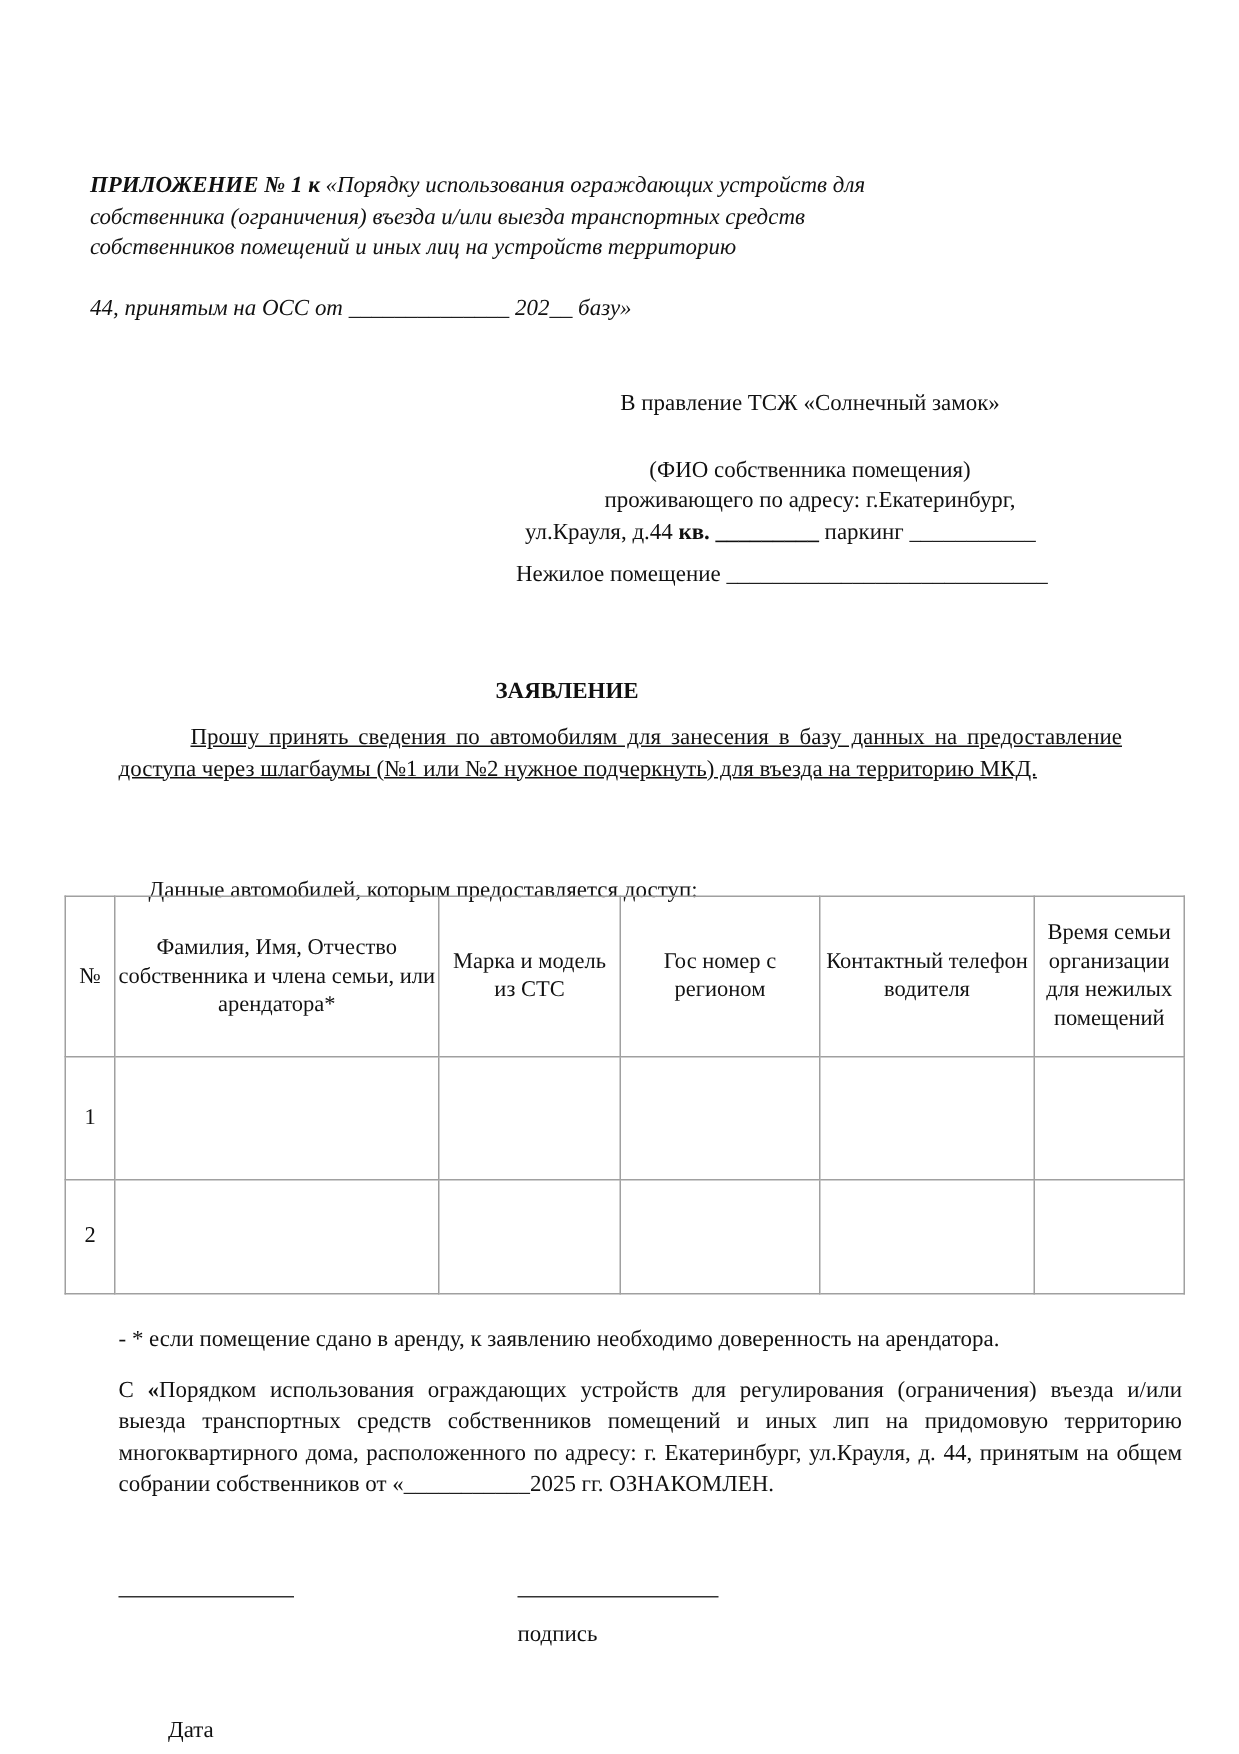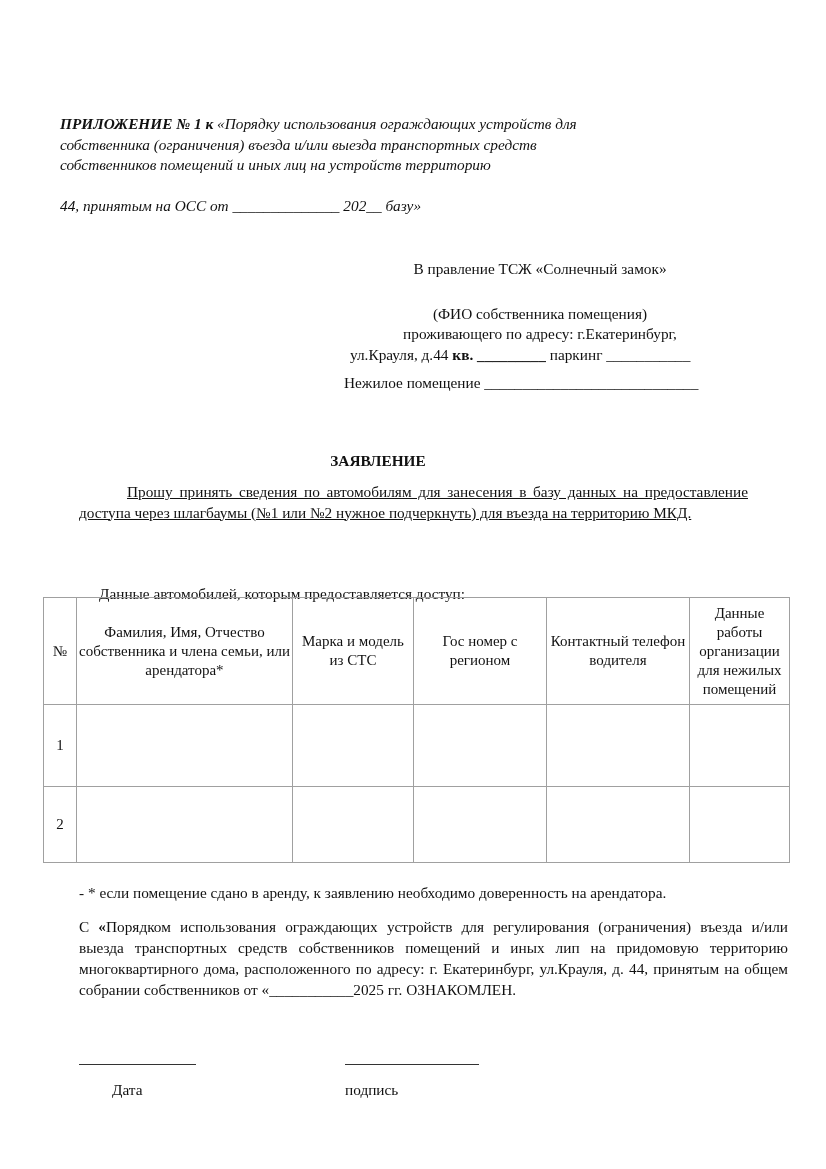--- a/index.html
+++ b/index.html
@@ -27,21 +27,21 @@
     font-weight: normal; padding: 0 2px; line-height: 19px; font-size: 15px;
   }
   table.cars tr.head { height: 107px; }
   table.cars tr.r1 { height: 82px; }
   table.cars tr.r2 { height: 76px; }
   .footnote { left: 79px; top: 883px; }
   .ack { left: 79px; width: 709px; top: 916px; text-align: justify; text-align-last: left; line-height: 21px; }
   .sig-line { border-bottom: 1px solid #333; height: 0; }
   .date-line { left: 79px; top: 1064px; width: 117px; }
   .sign-line { left: 345px; top: 1064px; width: 134px; }
-  .date-label { left: 112px; top: 1080px; }
+  .date-label { left: 112px; top: 1144px; }
   .sign-label { left: 345px; top: 1080px; }
 </style>
 </head>
 <body>
 
 <div class="abs header-block">
   <span class="bold">ПРИЛОЖЕНИЕ № 1 к</span><span> «Порядку использования ограждающих устройств для</span><br>
   <span>собственника (ограничения) въезда и/или выезда транспортных средств</span><br>
   <span>собственников помещений и иных лиц  на устройств территорию</span><br>
   <br>
@@ -80,21 +80,21 @@
       <col style="width:143px">
       <col style="width:100px">
   </colgroup>
   <tbody>
       <tr class="head">
     <th>№</th>
     <th>Фамилия, Имя, Отчество собственника и члена семьи, или арендатора*</th>
     <th>Марка и модель из СТС</th>
     <th>Гос номер с регионом</th>
     <th>Контактный телефон водителя</th>
-    <th>Данные работы организации для нежилых помещений</th>
+    <th>Время семьи организации для нежилых помещений</th>
   </tr>
   <tr class="r1">
     <td>1</td>
     <td></td>
     <td></td>
     <td></td>
     <td></td>
     <td></td>
   </tr>
   <tr class="r2">

